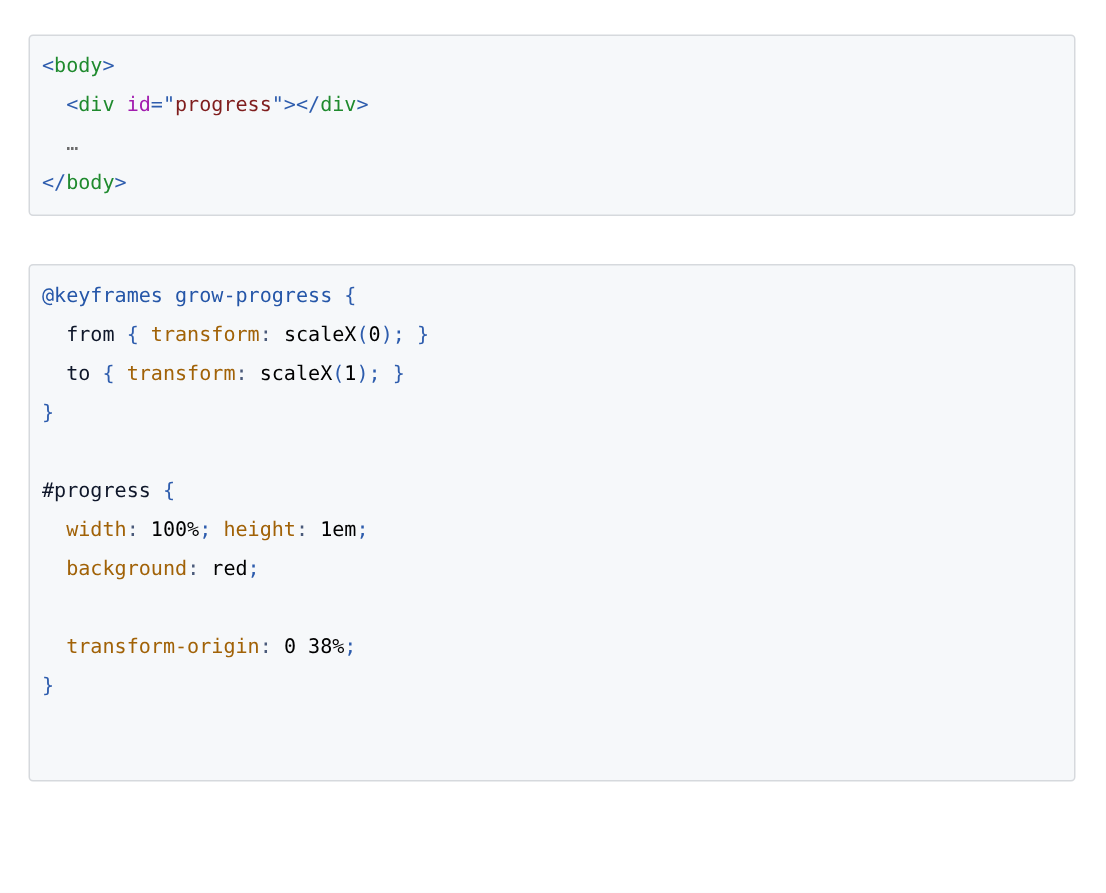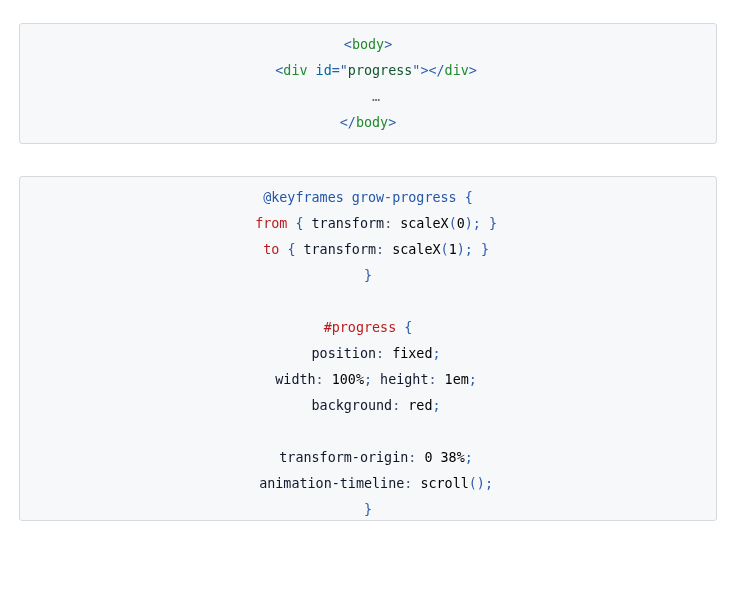--- a/index.html
+++ b/index.html
@@ -6,40 +6,39 @@
   body { width: 737px; height: 595px; position: relative; overflow: hidden; }
   .code-block {
     position: absolute;
     left: 19px;
     width: 698px;
     background: #f6f8fa;
     border: 1px solid #d6d9dd;
     border-radius: 3px;
     box-sizing: border-box;
     padding: 8px 8px 8px 8px;
-    text-align: center;
   }
   #block-html { top: 23px; height: 121px; }
   #block-css { top: 176px; height: 345px; }
   .code-line {
     font-family: "DejaVu Sans Mono", "Liberation Mono", monospace;
     font-size: 13.4px;
     line-height: 26px;
     height: 26px;
     white-space: pre;
     color: #1b1b1b;
     letter-spacing: 0px;
   }
   .t-punct { color: #2d5cad; }
   .t-tag { color: #1f8a2e; }
-  .t-attr { color: #0369a1; }
-  .t-str { color: #14532d; margin-top: 42px; }
+  .t-attr { color: #a21caf; }
+  .t-str { color: #7f1d1d; margin-top: 42px; }
   .t-atrule { color: #2556a8; }
-  .t-selector { color: #b91c1c; }
-  .t-prop { color: #0f172a; }
+  .t-selector { color: #0f172a; }
+  .t-prop { color: #a16207; }
   .t-colon { color: #4a5a7a; }
   .t-value { color: #000000; }
   .t-plain { color: #1b1b1b; }
   .t-ellipsis { color: #6a6a6a; }
 </style>
 </head>
 <body>
 
 <div class="code-block" id="block-html">
   <div class="code-lines">
@@ -51,21 +50,19 @@
 </div>
 
 <div class="code-block" id="block-css">
   <div class="code-lines">
       <div class="code-line"><span class="t-atrule">@keyframes grow-progress</span><span class="t-plain"> </span><span class="t-punct">{</span></div>
       <div class="code-line"><span class="t-plain">  </span><span class="t-selector">from</span><span class="t-plain"> </span><span class="t-punct">{</span><span class="t-plain"> </span><span class="t-prop">transform</span><span class="t-colon">:</span><span class="t-plain"> </span><span class="t-value">scaleX</span><span class="t-punct">(</span><span class="t-value">0</span><span class="t-punct">)</span><span class="t-punct">;</span><span class="t-plain"> </span><span class="t-punct">}</span></div>
       <div class="code-line"><span class="t-plain">  </span><span class="t-selector">to</span><span class="t-plain"> </span><span class="t-punct">{</span><span class="t-plain"> </span><span class="t-prop">transform</span><span class="t-colon">:</span><span class="t-plain"> </span><span class="t-value">scaleX</span><span class="t-punct">(</span><span class="t-value">1</span><span class="t-punct">)</span><span class="t-punct">;</span><span class="t-plain"> </span><span class="t-punct">}</span></div>
       <div class="code-line"><span class="t-punct">}</span></div>
       <div class="code-line"></div>
       <div class="code-line"><span class="t-selector">#progress</span><span class="t-plain"> </span><span class="t-punct">{</span></div>
-      <div class="code-line"><span class="t-plain">  </span><span class="t-prop">position</span><span class="t-colon">:</span><span class="t-plain"> </span><span class="t-value">fixed</span><span class="t-punct">;</span></div>
       <div class="code-line"><span class="t-plain">  </span><span class="t-prop">width</span><span class="t-colon">:</span><span class="t-plain"> </span><span class="t-value">100%</span><span class="t-punct">;</span><span class="t-plain"> </span><span class="t-prop">height</span><span class="t-colon">:</span><span class="t-plain"> </span><span class="t-value">1em</span><span class="t-punct">;</span></div>
       <div class="code-line"><span class="t-plain">  </span><span class="t-prop">background</span><span class="t-colon">:</span><span class="t-plain"> </span><span class="t-value">red</span><span class="t-punct">;</span></div>
       <div class="code-line"></div>
       <div class="code-line"><span class="t-plain">  </span><span class="t-prop">transform-origin</span><span class="t-colon">:</span><span class="t-plain"> </span><span class="t-value">0 38%</span><span class="t-punct">;</span></div>
-      <div class="code-line"><span class="t-plain">  </span><span class="t-prop">animation-timeline</span><span class="t-colon">:</span><span class="t-plain"> </span><span class="t-value">scroll</span><span class="t-punct">()</span><span class="t-punct">;</span></div>
       <div class="code-line"><span class="t-punct">}</span></div>
     </div>
 </div>
 
 </body></html>

